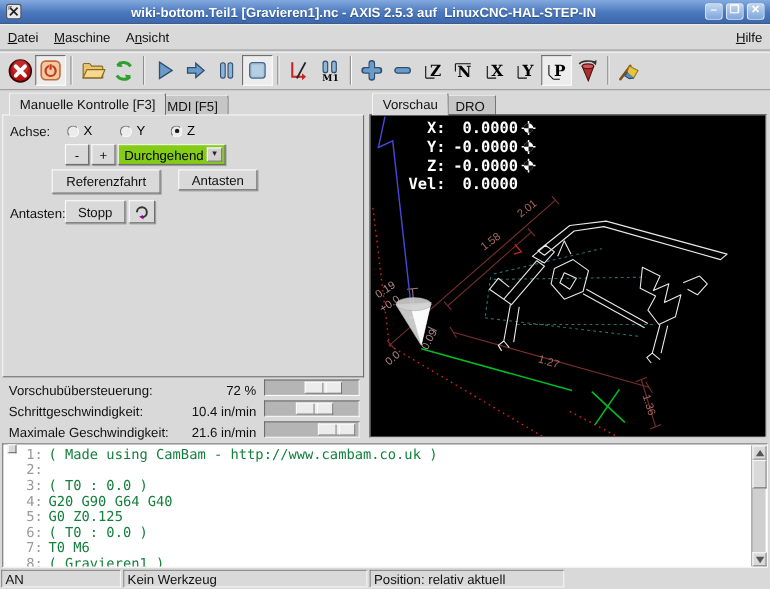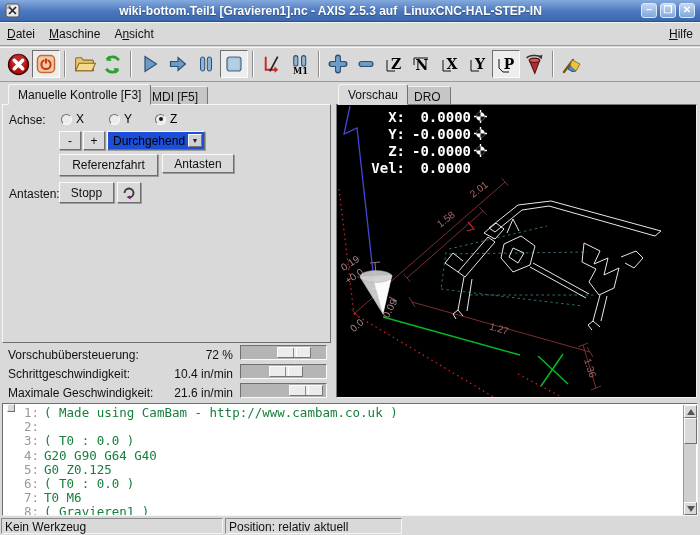--- a/index.html
+++ b/index.html
@@ -51,21 +51,21 @@
     border:1px solid; border-color:#f6f6f6 #6f6f6f #6f6f6f #f6f6f6; }
   .lbl { position:absolute; font-size:12px; color:#111; }
   .radio { position:absolute; display:flex; align-items:center; gap:4px; font-size:12px; }
   .radio .dotbox { width:11px; height:11px; border-radius:50%; background:#ececec;
     border:1px solid; border-color:#6f6f6f #fafafa #fafafa #6f6f6f; position:relative; }
   .radio.sel .dotbox::after { content:""; position:absolute; left:2.5px; top:2.5px; width:4px; height:4px;
     border-radius:50%; background:#1a1a1a; }
   .btn3d { position:absolute; background:#d9d9d9; border:1px solid;
     border-color:#fafafa #6f6f6f #6f6f6f #fafafa; box-shadow:1px 1px 0 #9d9d9d;
     font-size:12px; color:#111; text-align:center; display:flex; align-items:center; justify-content:center; }
-  .combo { position:absolute; background:#1d4ed8; border:1px solid;
+  .combo { position:absolute; background:#84cc16; border:1px solid;
     border-color:#fafafa #6f6f6f #6f6f6f #fafafa; box-shadow:1px 1px 0 #9d9d9d;
     font-size:12px; display:flex; align-items:center; padding-left:5px;text-align:center; }
   .combo .arrowbox { margin-left:auto; width:14px; height:13px; margin-right:2px;
     background:#d0d0d0; border:1px solid; border-color:#fafafa #777 #777 #fafafa;
     display:flex; align-items:center; justify-content:center; font-size:7px; color:#222; }
 
   
   .slider-label { position:absolute; font-size:12px; color:#111; left:8px; }
   .slider-value { position:absolute; font-size:12px; color:#111; width:80px; text-align:right; }
   .trough { position:absolute; left:240px; width:87px; height:15px; background:#b5b5b5;
@@ -277,21 +277,21 @@
       <span>Z</span>
   </div>
 
   <div class="btn3d" style="left:56px; top:26px; width:22px; height:19px;">-</div>
   <div class="btn3d" style="left:80px; top:26px; width:22px; height:19px;">+</div>
   <div class="combo" style="left:104px; top:26px; width:98px; height:19px;">
     <span>Durchgehend</span>
     <span class="arrowbox">▼</span>
   </div>
 
-  <div class="btn3d" style="left:56px; top:49px; width:99px; height:22px;">Referenzfahrt</div>
+  <div class="btn3d" style="left:44px; top:49px; width:99px; height:22px;">Referenzfahrt</div>
   <div class="btn3d" style="left:159px; top:49px; width:72px; height:19px;">Antasten</div>
 
   <div class="lbl" style="left:6px; top:82px;">Antasten:</div>
   <div class="btn3d" style="left:56px; top:77px; width:55px; height:21px;">Stopp</div>
   <div class="btn3d" style="left:114px; top:77px; width:24px; height:21px;">
     <svg width="16" height="16" viewBox="0 0 16 16">
       <path d="M3.5 8 A4.5 4.5 0 1 1 8 12.5" fill="none" stroke="#333" stroke-width="1.8"></path>
       <path d="M5.5 12 L9.5 14.5 L9 10.5 Z" fill="#880e88"></path>
     </svg>
   </div>
@@ -450,15 +450,16 @@
     <div class="sthumb"></div>
     <div class="sarrow" style="bottom:0;">
       <svg width="8" height="6" viewBox="0 0 8 6">
           <path d="M0 0 L8 0 L4 6 Z" fill="#555"></path>
         </svg>
     </div>
   </div>
 </div>
 
 <div class="abs statusbar">
+  <div class="sfield" style="width:109px;">AN</div>
   <div class="sfield" style="width:222px;">Kein Werkzeug</div>
   <div class="sfield" style="width:177px;">Position: relativ aktuell</div>
 </div>
 
 </body></html>

